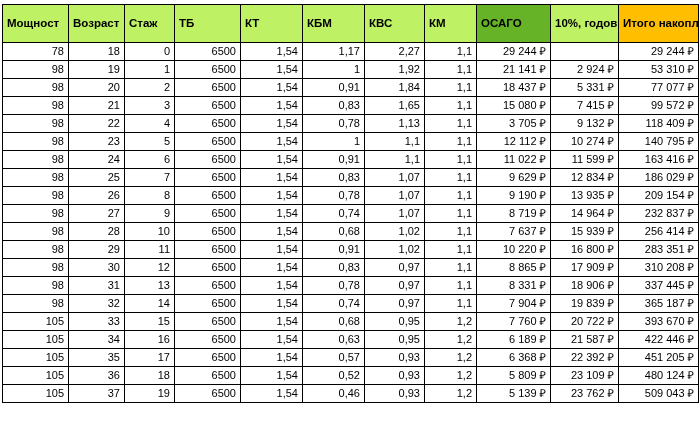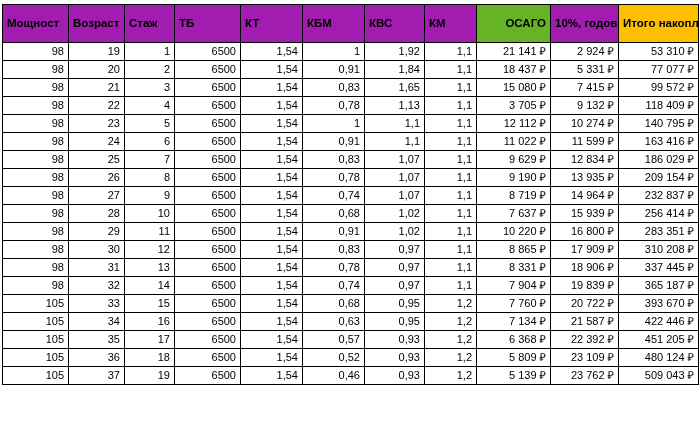--- a/index.html
+++ b/index.html
@@ -39,22 +39,22 @@
   }
   
   tr.header td {
     font-weight: bold;
     font-size: 11.5px;
     text-align: left;
     vertical-align: middle;
     height: 38px;
     padding: 2px 4px;
   }
-  tr.header td.plain { background: #a21caf; }
-  tr.header td.green  { background: #67b328; text-align: right; }
+  tr.header td.plain { background: #bef264; }
+  tr.header td.green  { background: #67b328; text-align: left; }
   tr.header td.orange { background: #ffbf00; text-align: left; }
   td.num { text-align: right; }
   td.green-cell {
     background: #67b328;
     text-align: right;
     font-weight: bold;
   }
   td.hl {
     background: #f4b183;
     text-align: right;
@@ -98,20 +98,33 @@
           <td class="header-cell plain">ТБ</td>
           <td class="header-cell plain">КТ</td>
           <td class="header-cell plain">КБМ</td>
           <td class="header-cell plain">КВС</td>
           <td class="header-cell plain">КМ</td>
           <td class="header-cell green">ОСАГО</td>
           <td class="header-cell plain">10%, годовых</td>
           <td class="header-cell orange">Итого накоплено</td>
         </tr>
         <tr>
+          <td class="num">78</td>
+          <td class="num">18</td>
+          <td class="num">0</td>
+          <td class="num">6500</td>
+          <td class="num">1,54</td>
+          <td class="num">1,17</td>
+          <td class="num">2,27</td>
+          <td class="num">1,1</td>
+          <td class="green-cell">29 244 ₽</td>
+          <td class="num"></td>
+          <td class="num">29 244 ₽</td>
+        </tr>
+        <tr>
           <td class="num">98</td>
           <td class="num">19</td>
           <td class="num">1</td>
           <td class="num">6500</td>
           <td class="num">1,54</td>
           <td class="num">1</td>
           <td class="num">1,92</td>
           <td class="num">1,1</td>
           <td class="green-cell">21 141 ₽</td>
           <td class="num">2 924 ₽</td>
@@ -301,21 +314,21 @@
         </tr>
         <tr>
           <td class="num">105</td>
           <td class="num">34</td>
           <td class="num">16</td>
           <td class="num">6500</td>
           <td class="num">1,54</td>
           <td class="num">0,63</td>
           <td class="num">0,95</td>
           <td class="num">1,2</td>
-          <td class="green-cell">7 134 ₽</td>
+          <td class="green-cell">6 189 ₽</td>
           <td class="num">21 587 ₽</td>
           <td class="num">422 446 ₽</td>
         </tr>
         <tr>
           <td class="num">105</td>
           <td class="num">35</td>
           <td class="num">17</td>
           <td class="num">6500</td>
           <td class="num">1,54</td>
           <td class="num">0,57</td>

